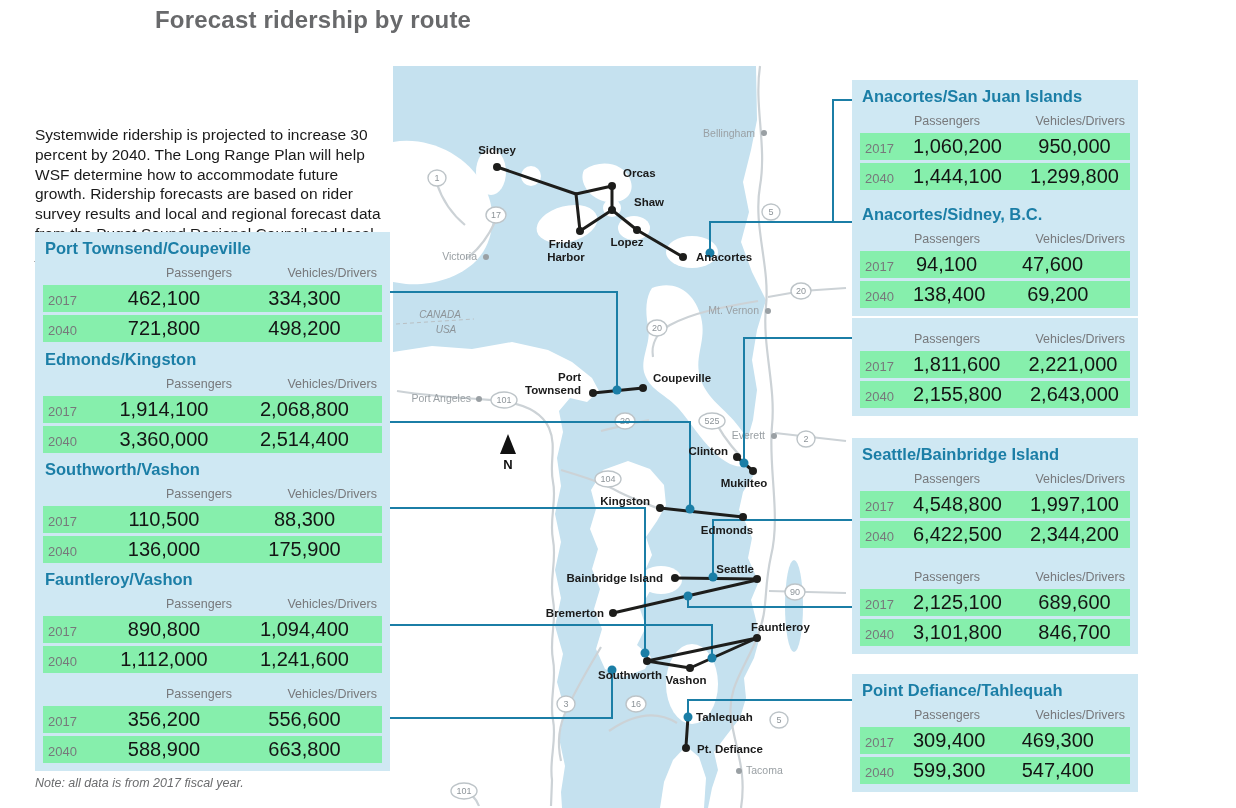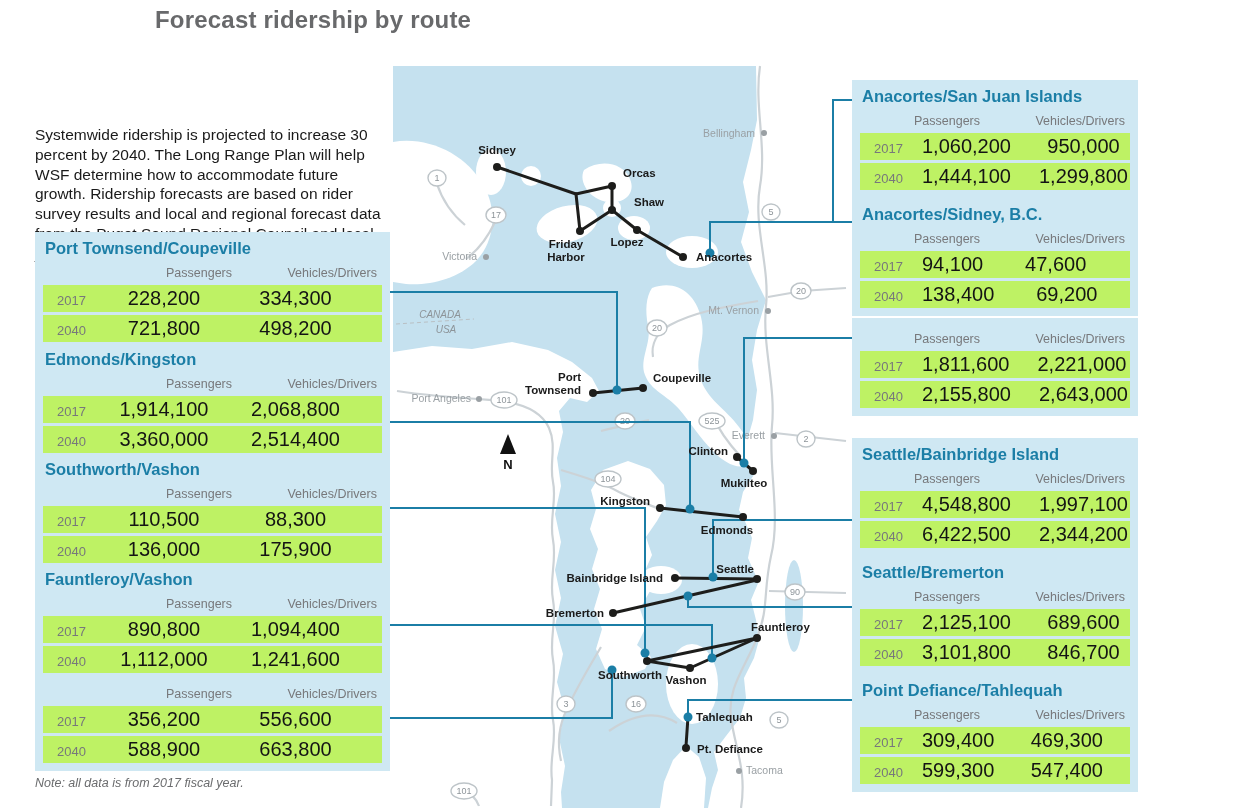--- a/index.html
+++ b/index.html
@@ -13,21 +13,21 @@
 
   #footnote { position:absolute; left:35px; top:776px; font-size:12.5px; font-style:italic; color:#6b6c6e; }
 
   .rt { position:absolute; box-sizing:border-box; background:#cfe8f3; padding:6px 8px 8px; z-index:2; }
   .rt-left  { left:35px;  width:355px; }
   .rt-right { left:852px; width:286px; }
   .rt-title { font-size:16.5px; font-weight:700; color:#1b7ea6; margin:1px 2px 3px; }
   .rt-head, .rt-row { display:grid; grid-template-columns:48px 1fr 145px; align-items:end;margin-top:8px; }
   .rt-head { padding:0 5px 2px; }
   .rt-head .hcell { font-size:12.5px; color:#77787b; text-align:right; }
-  .rt-row { background:#bef264; margin-top:3px; padding:2px 14px; }
+  .rt-row { background:#86efac; margin-top:3px; padding:2px 5px; }
   .rt-row .yr  { font-size:13px; color:#77787b; padding-bottom:2px; }
   .rt-row .val { font-size:20px; color:#141414; text-align:center; line-height:1.15; }
 
   #map-svg { position:absolute; left:0; top:0; z-index:1; }
   .tlab { font-size:11.5px; font-weight:700; fill:#1a1a1a; }
   .clab { font-size:10.5px; fill:#9aa0a4; }
   .blab { font-size:10px; font-style:italic; fill:#8d9499; }
   .shtx { font-size:9px; fill:#8d9499; text-anchor:middle; }
   .nlab { font-size:13px; font-weight:700; fill:#111; text-anchor:middle; }
 </style>
@@ -266,21 +266,21 @@
 
   <div class="rt rt-left" style="top:232px">
     <div class="rt-title">Port Townsend/Coupeville</div>
     <div class="rt-head">
         <span class="yr"></span>
         <span class="hcell">Passengers</span>
         <span class="hcell">Vehicles/Drivers</span>
       </div>
     <div class="rt-row">
         <span class="yr">2017</span>
-        <span class="val">228,200</span>
+        <span class="val">462,100</span>
         <span class="val">334,300</span>
       </div>
     <div class="rt-row">
         <span class="yr">2040</span>
         <span class="val">721,800</span>
         <span class="val">498,200</span>
       </div>
   </div>
 
   <div class="rt rt-left" style="top:343px">
@@ -427,21 +427,20 @@
         <span class="val">1,997,100</span>
       </div>
     <div class="rt-row">
         <span class="yr">2040</span>
         <span class="val">6,422,500</span>
         <span class="val">2,344,200</span>
       </div>
   </div>
 
   <div class="rt rt-right" style="top:556px">
-    <div class="rt-title">Seattle/Bremerton</div>
     <div class="rt-head">
         <span class="yr"></span>
         <span class="hcell">Passengers</span>
         <span class="hcell">Vehicles/Drivers</span>
       </div>
     <div class="rt-row">
         <span class="yr">2017</span>
         <span class="val">2,125,100</span>
         <span class="val">689,600</span>
       </div>

